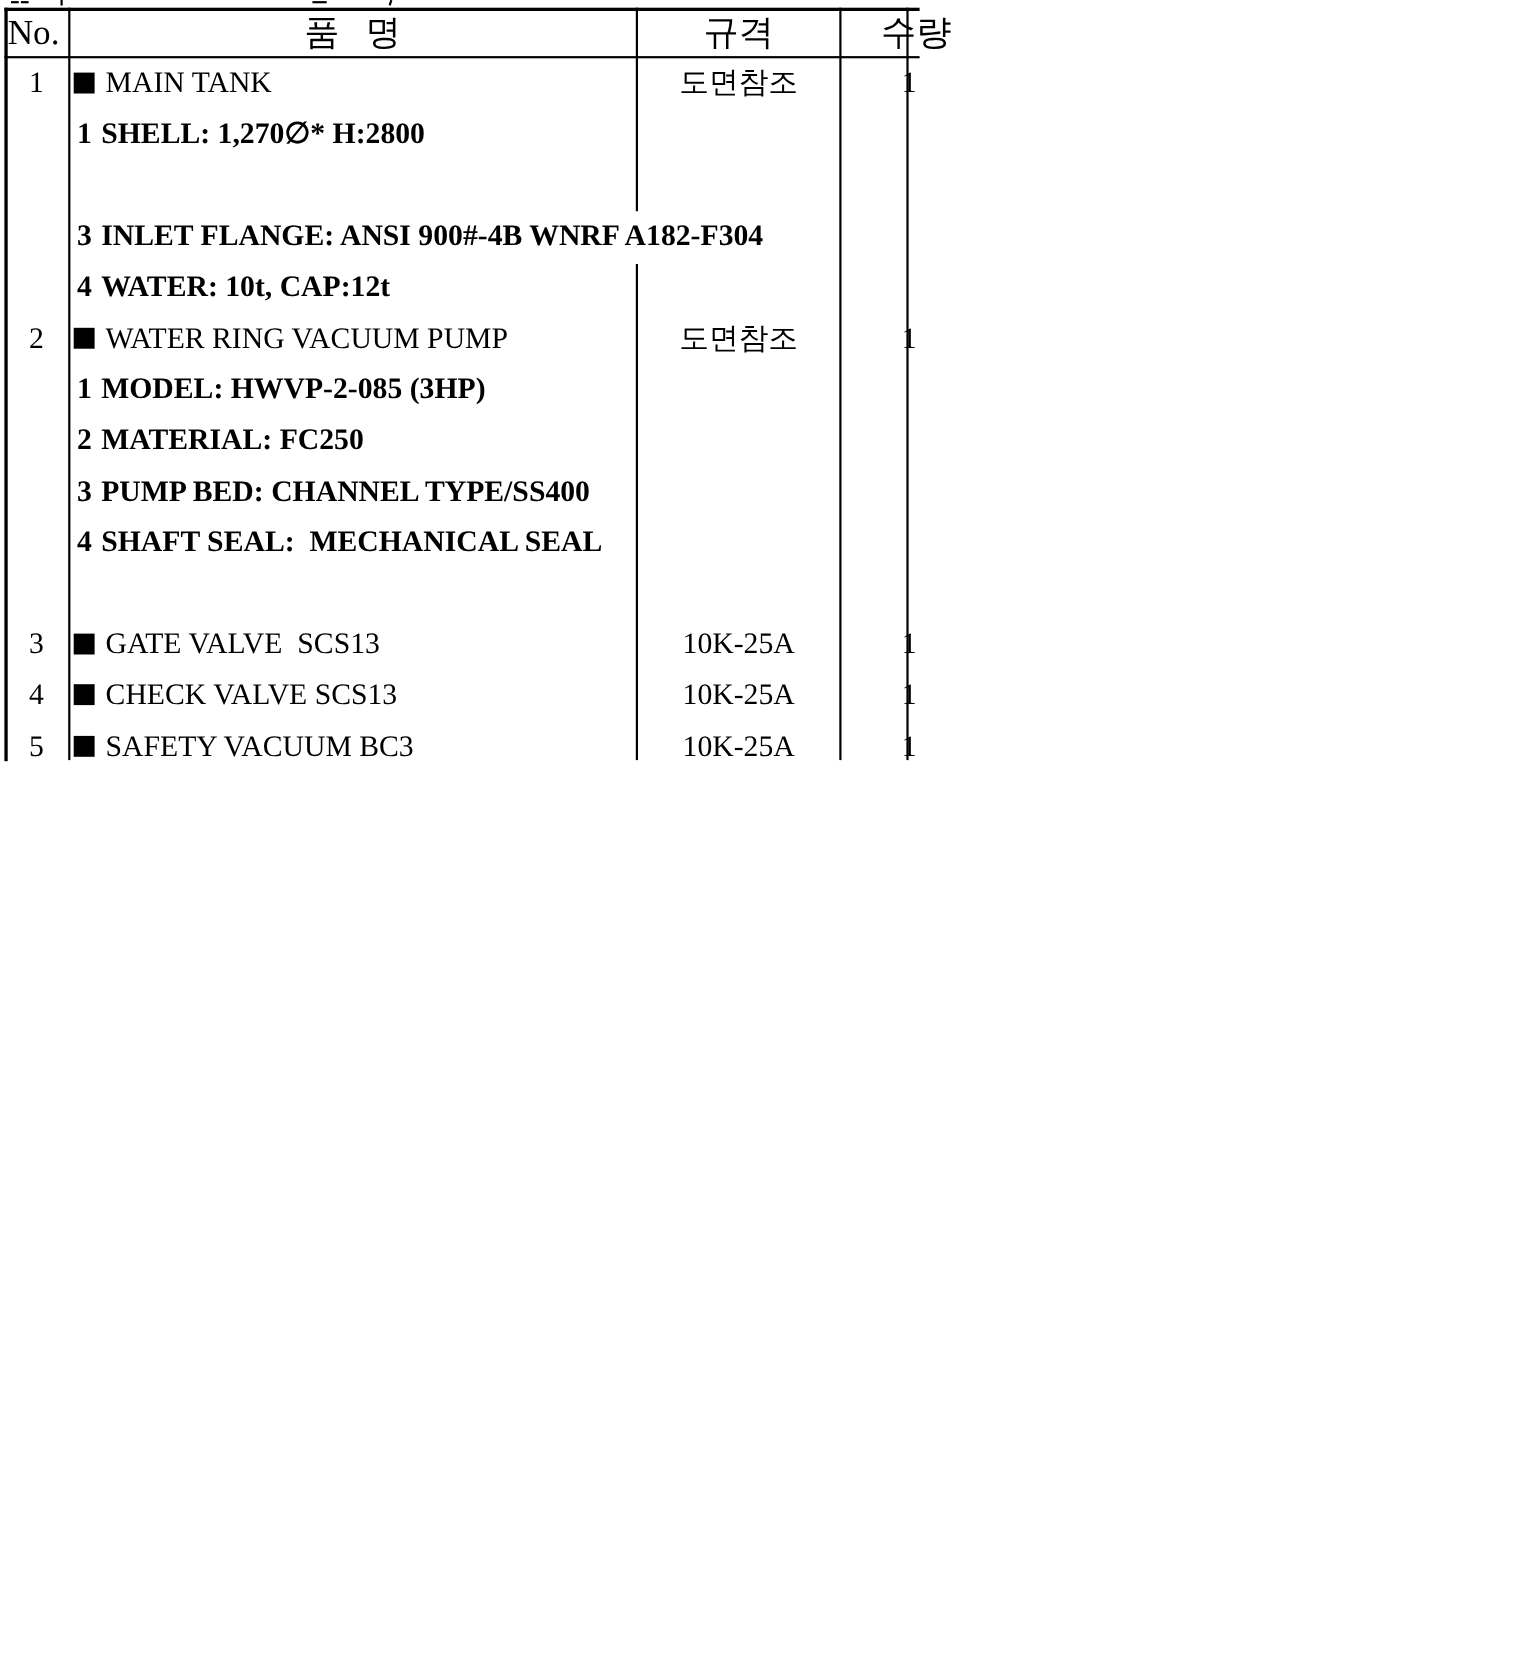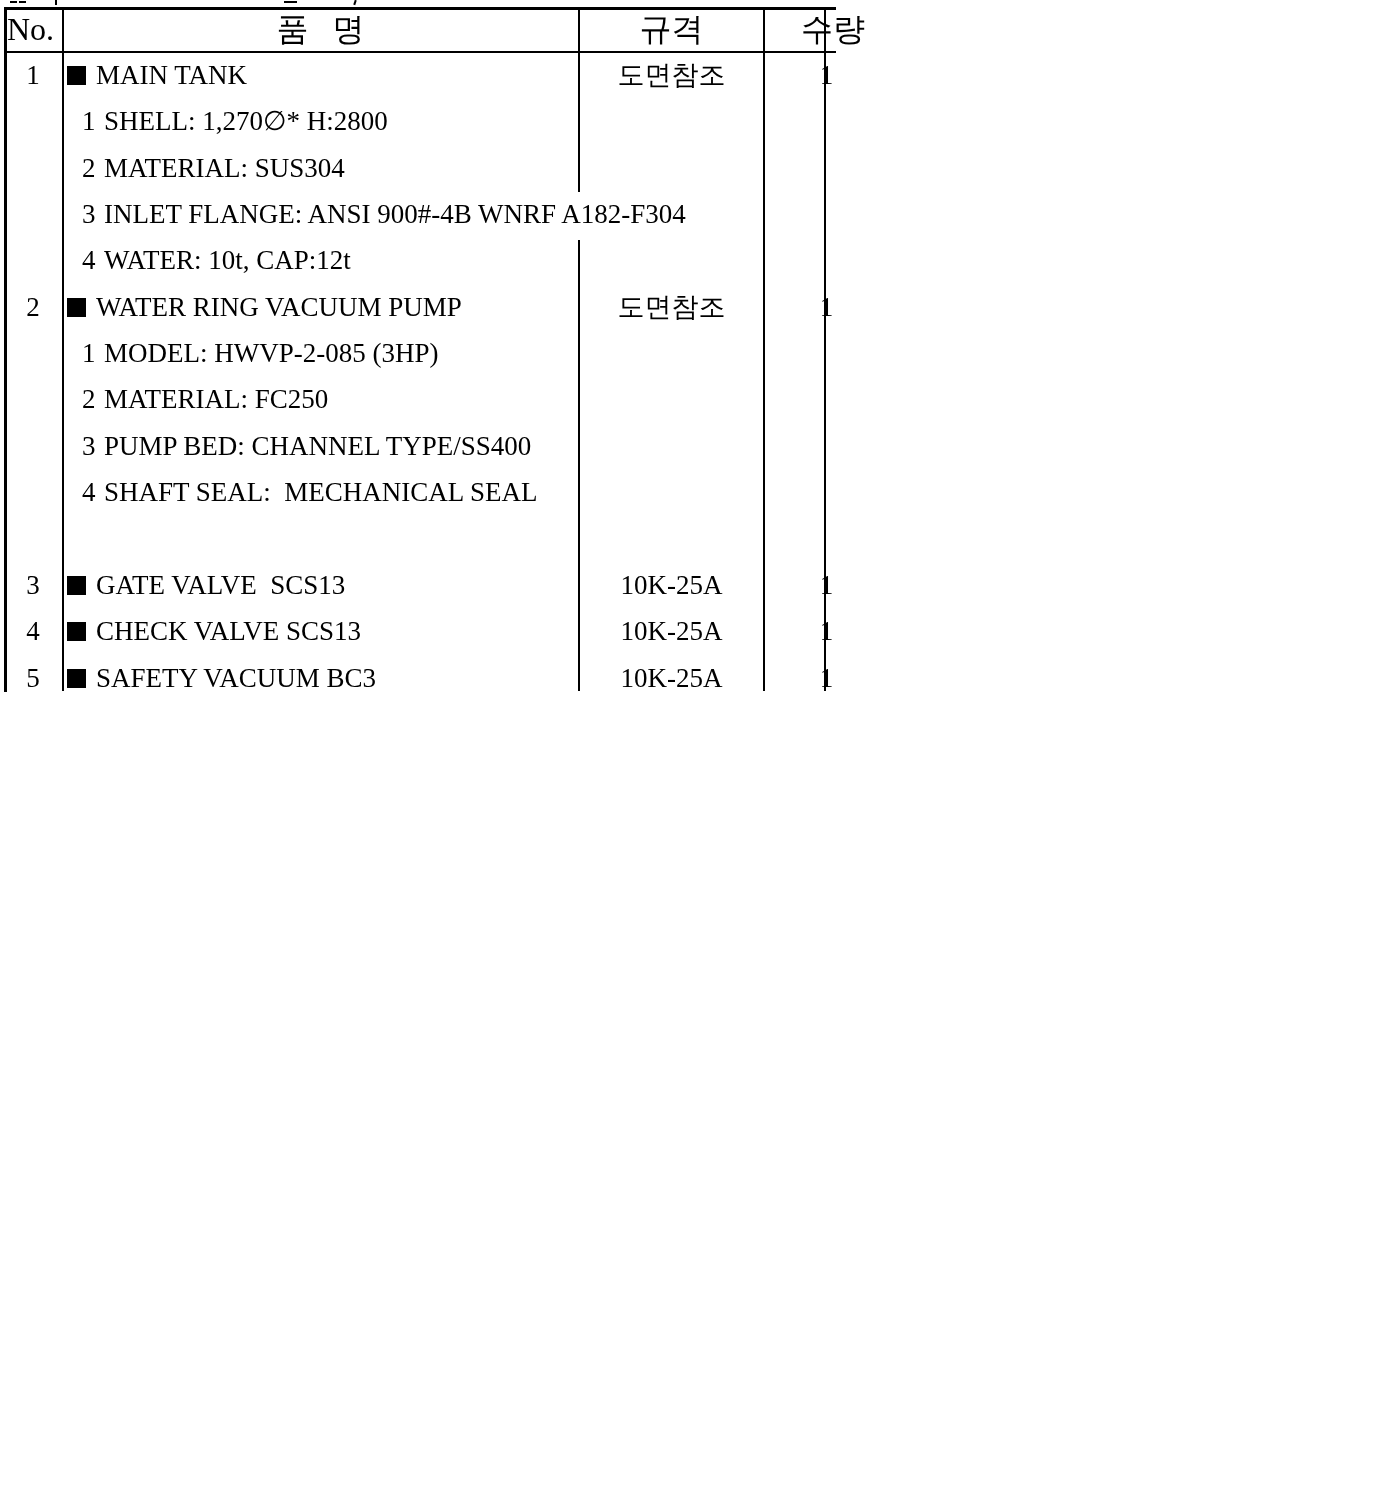--- a/index.html
+++ b/index.html
@@ -31,21 +31,21 @@
   .frag-e { left: 354px; top: 0;   width: 2px;  height: 5px; transform: rotate(18deg); }
   
   .row {
     position: absolute; left: 0; width: 840px; height: 46px;
     line-height: 46px; font-size: 27px; white-space: pre;
   }
   .row.header { top: 7px; height: 45px; line-height: 45px; font-size: 32px; }
   .cell { position: absolute; top: 0; height: 100%; }
   .c-no   { left: 4px;   width: 58px;  text-align: center; }
   .c-name { left: 63px;  width: 515px; text-align: left; padding-left: 4px; }
-  .c-name.sub { padding-left: 12px; }
+  .c-name.sub { padding-left: 0; font-weight: bold; }
   .c-spec { left: 580px; width: 183px; text-align: center; }
   .c-qty  { left: 765px; width: 51px;  text-align: center; margin-left: 36px; }
   .h-no   { text-align: left; padding-left: 3px; }
   .h-name { text-align: center; padding-left: 0; }
   .sq {
     display: inline-block; width: 19px; height: 19px;
     background: #000000; vertical-align: -1px; margin-right: 10px;
   }
   .dn { display: inline-block; width: 22px; padding-left: 7px; }
 </style>
@@ -77,23 +77,20 @@
   </div>
 
   <div class="row" style="top:52px">
     <div class="cell c-no">1</div>
     <div class="cell c-name"><span class="sq"></span><span>MAIN TANK</span></div>
     <div class="cell c-spec">도면참조</div>
     <div class="cell c-qty">1</div>
   </div>
   <div class="row" style="top:98px">
     <div class="cell c-name sub"><span class="dn">1</span><span>SHELL: 1,270∅* H:2800</span></div>
-  </div>
-  <div class="row" style="top:145px">
-    <div class="cell c-name sub"><span class="dn">2</span><span>MATERIAL: SUS304</span></div>
   </div>
   <div class="row" style="top:191px">
     <div class="cell c-name sub"><span class="dn">3</span><span>INLET FLANGE: ANSI 900#-4B WNRF A182-F304</span></div>
   </div>
   <div class="row" style="top:237px">
     <div class="cell c-name sub"><span class="dn">4</span><span>WATER: 10t, CAP:12t</span></div>
   </div>
 
   <div class="row" style="top:284px">
     <div class="cell c-no">2</div>

